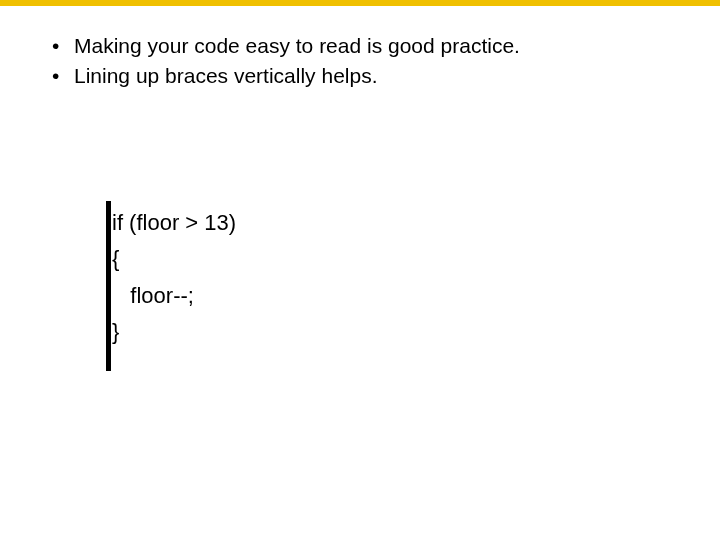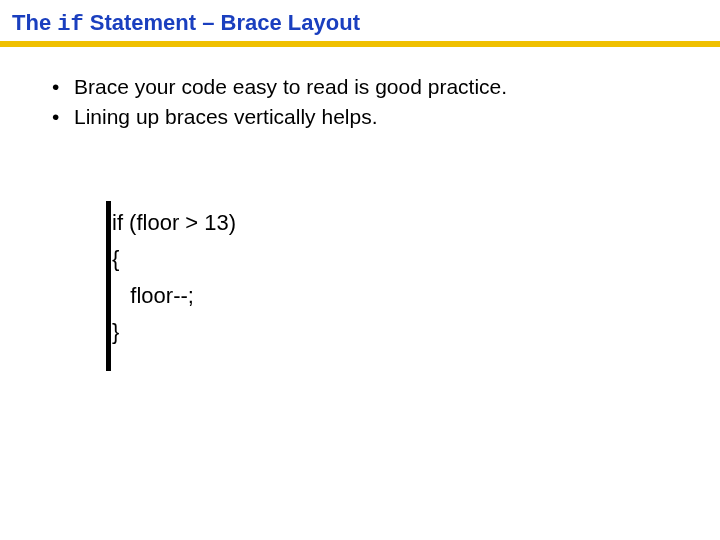--- a/index.html
+++ b/index.html
@@ -67,29 +67,26 @@
     line-height: 1.65;
     white-space: pre;
     padding-left: 6px;
   }
 </style>
 </head>
 <body>
 
 <div class="slide">
 
-  <div class="title-line">
-    <span>The </span><span class="mono">if</span><span> Statement – Brace Layout</span>
-  </div>
   <div class="rule"></div>
 
   <div class="bullets">
     <div class="row">
       <span class="dot">•</span>
-      <span>Brace your code easy to read is good practice.</span>
+      <span>Making your code easy to read is good practice.</span>
     </div>
     <div class="row">
       <span class="dot">•</span>
       <span>Lining up braces vertically helps.</span>
     </div>
   </div>
 
   <div class="code-wrap">
     <div class="vbar"></div>
     <div class="code"><span>if (floor &gt; 13)</span>

